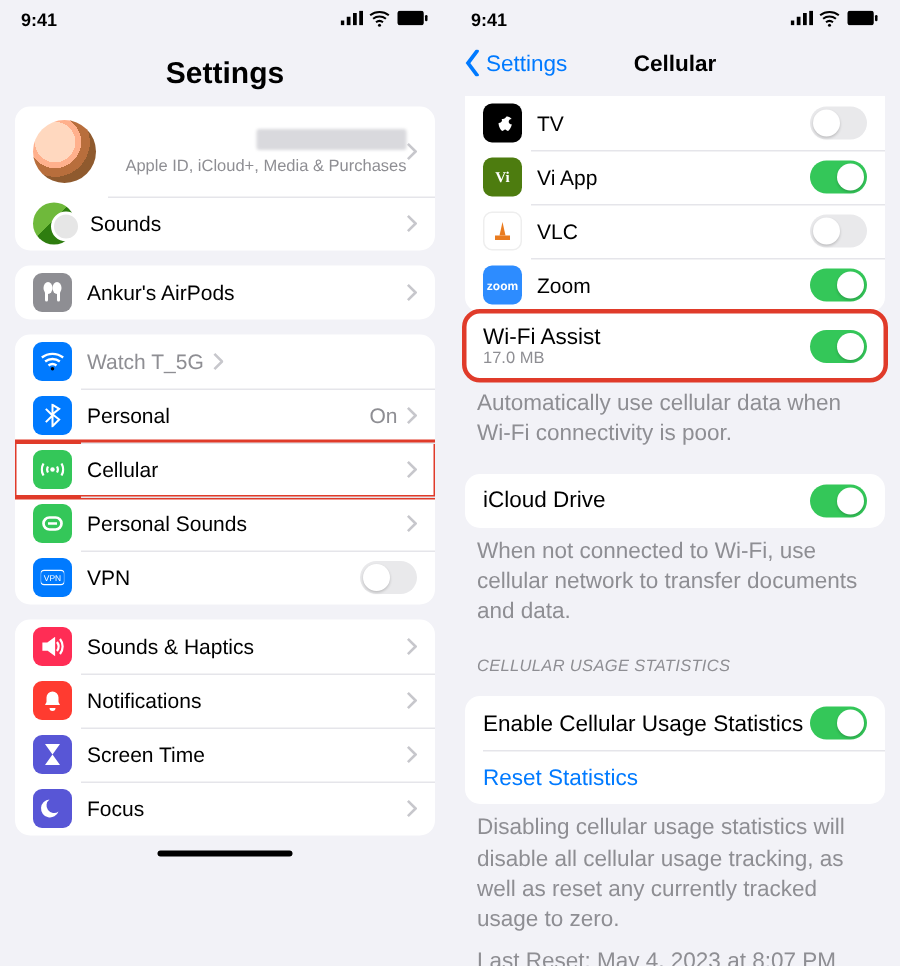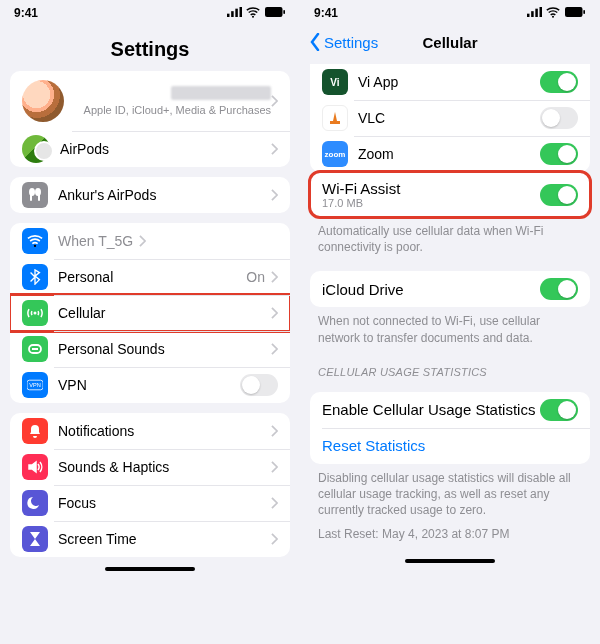--- a/index.html
+++ b/index.html
@@ -35,35 +35,35 @@
     
     .toggle { width: 38px; height: 22px; border-radius: 11px; position: relative; flex-shrink: 0; }
     .toggle::after { content: ""; position: absolute; top: 2px; width: 18px; height: 18px; background: #fff; border-radius: 50%; box-shadow: 0 1px 2px rgba(0,0,0,.2); }
     .toggle.on { background: #34c759; } .toggle.on::after { right: 2px; }
     .toggle.off { background: #e9e9eb; } .toggle.off::after { left: 2px; }
 
     
     .hl { outline: 3px solid #e03b2a; outline-offset: -1px; }
 
     
-    .foot { font-size: 12px; color: #8e8e93; padding: 6px 18px; line-height: 1.35; }
+    .foot { font-size: 15px; color: #8e8e93; padding: 6px 18px; line-height: 1.35; }
     .sect-header { font-size: 11px; color: #8e8e93; padding: 14px 18px 4px; text-transform: uppercase; letter-spacing: .02em; font-style: italic; }
     .link-row { color: #007aff; }
 
     
     .profile { min-height: 60px; text-align: right; }
     .avatar { width: 42px; height: 42px; border-radius: 50%; margin-right: 10px; background: radial-gradient(circle at 35% 35%, #ffd8bf 0 35%, #ffb08c 35% 45%, #b86e3c 45% 60%, #8f5a2e 60% 100%); flex-shrink: 0; }
     .fam-avatar { width: 28px; height: 28px; border-radius: 50%; margin-right: 10px; background: linear-gradient(135deg,#6fb93b 45%, #2e7d0f 45%); position: relative; flex-shrink: 0; }
     .fam-avatar::after { content:""; position:absolute; right:-4px; top:6px; width:16px; height:16px; border-radius:50%; background:#e6e6e6; border:2px solid #fff; }
     .blur-name { display:inline-block; width:100px; height:14px; background:#d9d9dd; border-radius:2px; filter: blur(1px); }
 
     .home-ind { width: 90px; height: 4px; background: #000; border-radius: 2px; margin: 10px auto 4px; }
 
     
-    .bg-black { background:#000; } .bg-red { background:#14532d; } .bg-zoom { background:#2d8cff; } .bg-grey { background:#8e8e93; }
+    .bg-black { background:#000; } .bg-red { background:#4d7c0f;font-family:Liberation Serif, serif; } .bg-zoom { background:#2d8cff; } .bg-grey { background:#8e8e93; }
     .bg-airplane { background:#ff9500; } .bg-wifi { background:#007aff; } .bg-bt { background:#007aff; }
     .bg-cell { background:#34c759; } .bg-ph { background:#34c759; } .bg-vpn { background:#007aff; }
     .bg-notif { background:#ff3b30; } .bg-sound { background:#ff2d55; } .bg-focus { background:#5856d6; }
     .bg-st { background:#5856d6; }
   </style>
 </head>
 <body>
 
 <svg width="0" height="0" style="position:absolute">
 <defs>
@@ -160,21 +160,21 @@
         <div class="sub">Apple ID, iCloud+, Media &amp; Purchases</div>
       </div>
       <span class="chev">
           <svg>
             <use href="#chev"></use>
           </svg>
         </span>
     </div>
     <div class="row tall">
       <div class="fam-avatar"></div>
-      <span class="label">AirPods</span>
+      <span class="label">Sounds</span>
       <span class="chev">
           <svg>
             <use href="#chev"></use>
           </svg>
         </span>
     </div>
   </div>
 
   <div class="group">
     <div class="row">
@@ -192,21 +192,21 @@
     </div>
   </div>
 
   <div class="group">
     <div class="row">
       <div class="icon bg-wifi">
           <svg>
             <use href="#wifi"></use>
           </svg>
         </div>
-      <span class="value">When T_5G</span>
+      <span class="value">Watch T_5G</span>
       <span class="chev">
           <svg>
             <use href="#chev"></use>
           </svg>
         </span>
     </div>
     <div class="row">
       <div class="icon bg-bt">
           <svg>
             <use href="#bt"></use>
@@ -252,65 +252,65 @@
             <use href="#vpn"></use>
           </svg>
         </div>
       <span class="label">VPN</span>
       <div class="toggle off"></div>
     </div>
   </div>
 
   <div class="group">
     <div class="row">
+      <div class="icon bg-sound">
+          <svg>
+            <use href="#speaker"></use>
+          </svg>
+        </div>
+      <span class="label">Sounds &amp; Haptics</span>
+      <span class="chev">
+          <svg>
+            <use href="#chev"></use>
+          </svg>
+        </span>
+    </div>
+    <div class="row">
       <div class="icon bg-notif">
           <svg>
             <use href="#bell"></use>
           </svg>
         </div>
       <span class="label">Notifications</span>
       <span class="chev">
           <svg>
             <use href="#chev"></use>
           </svg>
         </span>
     </div>
     <div class="row">
-      <div class="icon bg-sound">
-          <svg>
-            <use href="#speaker"></use>
-          </svg>
-        </div>
-      <span class="label">Sounds &amp; Haptics</span>
+      <div class="icon bg-st">
+          <svg>
+            <use href="#hourglass"></use>
+          </svg>
+        </div>
+      <span class="label">Screen Time</span>
       <span class="chev">
           <svg>
             <use href="#chev"></use>
           </svg>
         </span>
     </div>
     <div class="row">
       <div class="icon bg-focus">
           <svg>
             <use href="#moon"></use>
           </svg>
         </div>
       <span class="label">Focus</span>
-      <span class="chev">
-          <svg>
-            <use href="#chev"></use>
-          </svg>
-        </span>
-    </div>
-    <div class="row">
-      <div class="icon bg-st">
-          <svg>
-            <use href="#hourglass"></use>
-          </svg>
-        </div>
-      <span class="label">Screen Time</span>
       <span class="chev">
           <svg>
             <use href="#chev"></use>
           </svg>
         </span>
     </div>
   </div>
 
   <div class="home-ind"></div>
 </div>
@@ -335,20 +335,29 @@
     <div class="back">
       <svg>
           <use href="#chev-l"></use>
         </svg>
       <span>Settings</span>
     </div>
     <div class="header-title">Cellular</div>
   </div>
 
   <div class="group" style="margin-top:0;border-top-left-radius:0;border-top-right-radius:0">
+    <div class="row">
+      <div class="app-icon bg-black">
+          <svg width="14" height="14">
+            <use href="#atv"></use>
+          </svg>
+        </div>
+      <span class="label">TV</span>
+      <div class="toggle off"></div>
+    </div>
     <div class="row">
       <div class="app-icon bg-red">Vi</div>
       <span class="label">Vi App</span>
       <div class="toggle on"></div>
     </div>
     <div class="row">
       <div class="app-icon" style="background:#fff;border:1px solid #eee">
         <svg width="16" height="16" viewBox="0 0 16 16">
             <path d="M8 2l2 9H6z" fill="#e97b1f"></path>
             <rect x="3" y="11" width="10" height="3" fill="#e97b1f"></rect>

